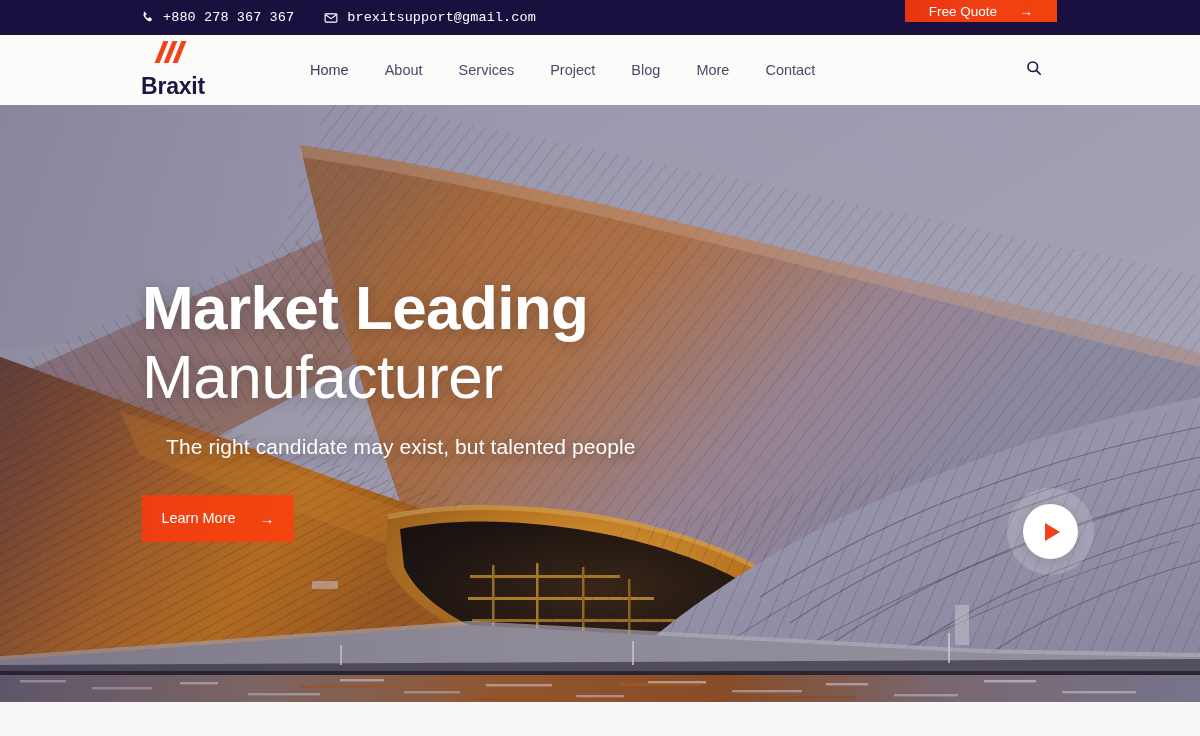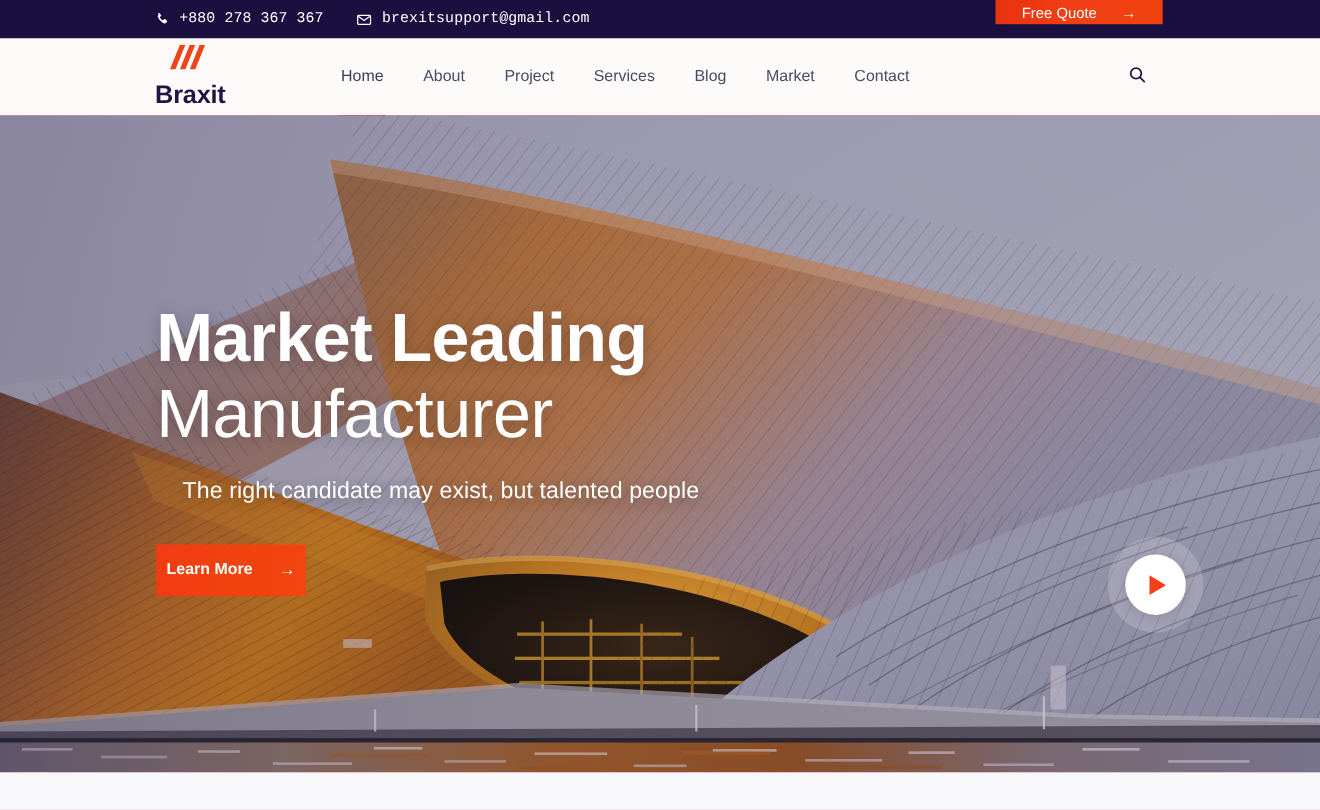--- a/index.html
+++ b/index.html
@@ -135,28 +135,27 @@
     margin-top:23px;
     font-size:21px;
     color:#ffffff;
     font-weight:400;
     letter-spacing:.1px;
     text-shadow:0 2px 12px rgba(40,25,20,.35);
     margin-left:24px;
   }
   .learn-more {
     margin-top:36px;
-    width:136px; height:47px;
+    width:152px; height:47px;
     background:linear-gradient(90deg,#f03c13 0%,#f2420e 52%,#f24510 100%);
     display:flex; align-items:center; justify-content:center;
     gap:24px;
     color:#ffffff;
     font-size:14.5px;
     cursor:pointer;
-    font-weight:bold;
   }
   .learn-more .arw { font-size:15px; line-height:1; }
 
   .play-wrap {
     position:absolute;
     left:1007px; top:383px;
     width:87px; height:87px;
     z-index:4;
   }
   .play-ring {
@@ -225,30 +224,30 @@
   </div>
 
   <div class="nav">
     <div class="nav-item active">
         <span>Home</span>
       </div>
     <div class="nav-item">
         <span>About</span>
       </div>
     <div class="nav-item">
+        <span>Services</span>
+      </div>
+    <div class="nav-item">
         <span>Project</span>
       </div>
     <div class="nav-item">
-        <span>Services</span>
-      </div>
-    <div class="nav-item">
         <span>Blog</span>
       </div>
     <div class="nav-item">
-        <span>Market</span>
+        <span>More</span>
       </div>
     <div class="nav-item">
         <span>Contact</span>
       </div>
   </div>
 
   <div class="search-btn">
     <span>
       <svg width="16" height="16" viewBox="0 0 18 18" fill="none" stroke="#1f1545" stroke-width="1.8">
         <circle cx="7.6" cy="7.6" r="5.4"></circle>

